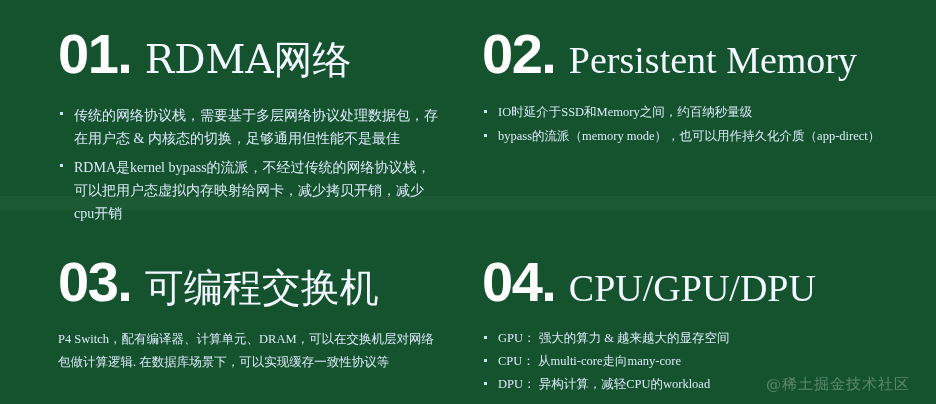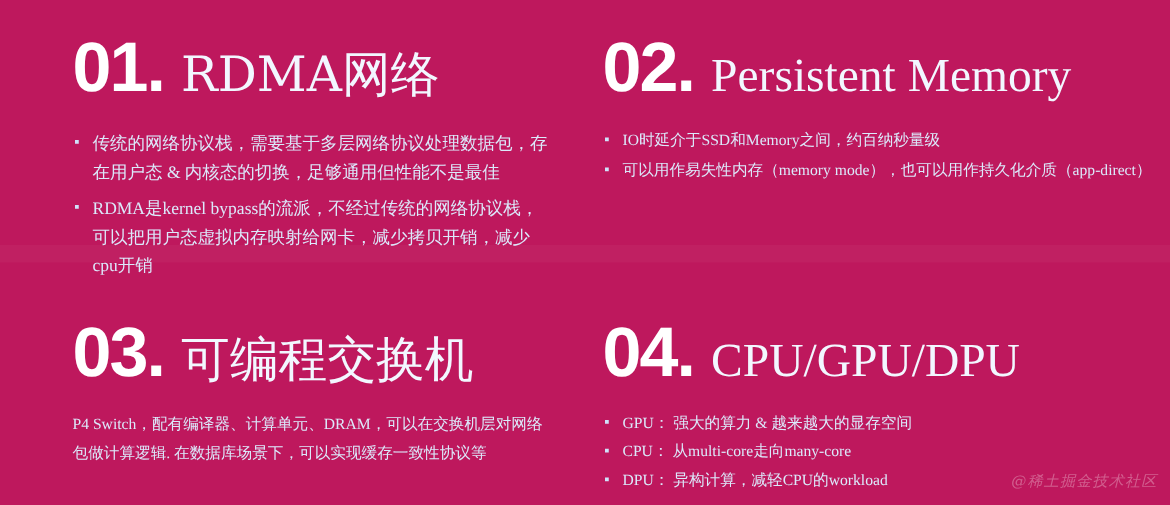--- a/index.html
+++ b/index.html
@@ -10,21 +10,21 @@
     width: 936px;
     height: 404px;
     overflow: hidden;
     font-family: "Liberation Serif", "DejaVu Serif", serif;
   }
 
   #slide {
     position: relative;
     width: 936px;
     height: 404px;
-    background: #be185d;
+    background: #14532d;
     overflow: hidden;
   }
 
   .grid {
     position: absolute;
     inset: 0;
     display: grid;
     grid-template-columns: 470px 466px;
     grid-template-rows: 232px 172px;
   }
@@ -108,28 +108,27 @@
   .q4 ul.bullets li { margin-bottom: 1px; }
 
   .para {
     margin: 0;
     color: #dce9fb;
   }
 
   
   .watermark {
     position: absolute;
-    right: 10px;
+    right: 26px;
     bottom: 10px;
     font-family: "DejaVu Serif", "Liberation Serif", serif;
-    font-size: 12px;
+    font-size: 15px;
     color: rgba(255,255,255,0.30);
     letter-spacing: 1px;
     user-select: none;
-    font-style: italic;
   }
 
   .ghost {
     position: absolute;
     left: 0;
     right: 0;
     top: 196px;
     height: 14px;
     background: rgba(255,255,255,0.035);
     pointer-events: none;
@@ -157,21 +156,21 @@
     </div>
 
     <div class="quadrant q2">
       <div class="head">
         <span class="num"><span>02</span><span class="dot">.</span></span>
         <span class="title">Persistent Memory</span>
       </div>
       <div class="body">
         <ul class="bullets">
           <li><span class="bullet-dot"></span><span>IO时延介于SSD和Memory之间，约百纳秒量级</span></li>
-          <li><span class="bullet-dot"></span><span>可以用作易失性内存（memory mode），也可以用作持久化介质（app-direct）</span></li>
+          <li><span class="bullet-dot"></span><span>bypass的流派（memory mode），也可以用作持久化介质（app-direct）</span></li>
         </ul>
       </div>
     </div>
 
     <div class="quadrant q3">
       <div class="head">
         <span class="num"><span>03</span><span class="dot">.</span></span>
         <span class="title cjk">可编程交换机</span>
       </div>
       <div class="body">

